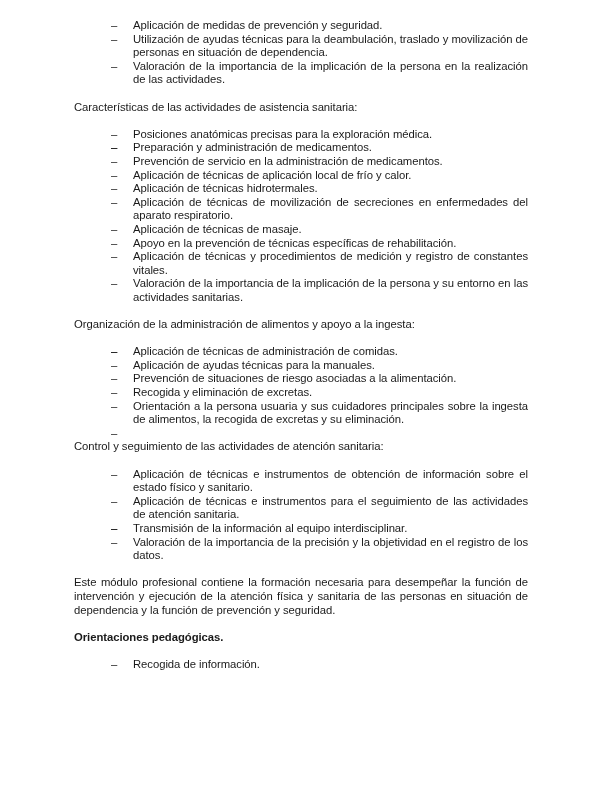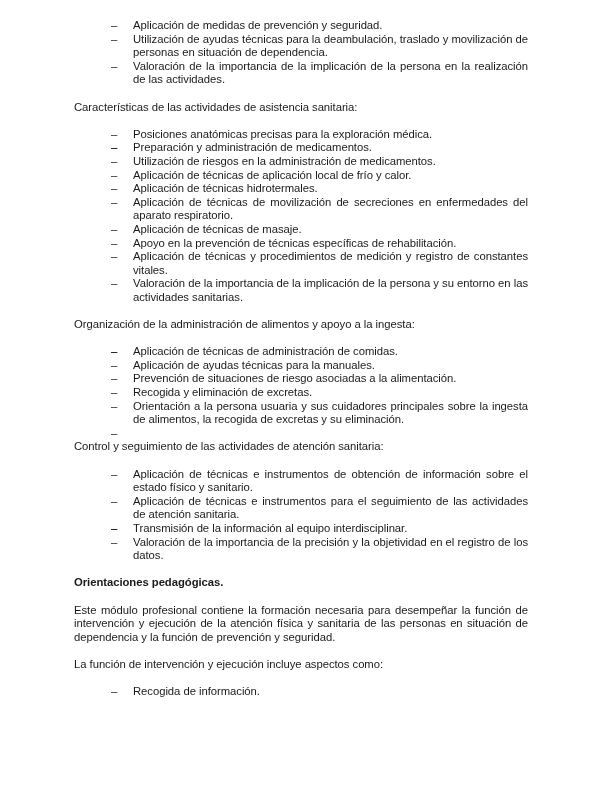--- a/index.html
+++ b/index.html
@@ -45,21 +45,21 @@
     <div class="block list">
       <div class="list-item"><span class="dash">–</span><span>Aplicación de medidas de prevención y seguridad.</span></div>
       <div class="list-item"><span class="dash">–</span><span>Utilización de ayudas técnicas para la deambulación, traslado y movilización de personas en situación de dependencia.</span></div>
       <div class="list-item"><span class="dash">–</span><span>Valoración de la importancia de la implicación de la persona en la realización de las actividades.</span></div>
     </div>
     <div class="block">Características de las actividades de asistencia sanitaria:</div>
     <div class="block list">
       <div class="list-item"><span class="dash">–</span><span>Posiciones anatómicas precisas para la exploración médica.</span></div>
       <div class="list-item"><span class="dash">–</span></div>
       <div class="list-item"><span class="dash">–</span><span>Preparación y administración de medicamentos.</span></div>
-      <div class="list-item"><span class="dash">–</span><span>Utilización de riesgos en la administración de medicamentos.</span></div>
+      <div class="list-item"><span class="dash">–</span><span>Prevención de servicio en la administración de medicamentos.</span></div>
       <div class="list-item"><span class="dash">–</span><span>Aplicación de técnicas de aplicación local de frío y calor.</span></div>
       <div class="list-item"><span class="dash">–</span><span>Aplicación de técnicas hidrotermales.</span></div>
       <div class="list-item"><span class="dash">–</span><span>Aplicación de técnicas de movilización de secreciones en enfermedades del aparato respiratorio.</span></div>
       <div class="list-item"><span class="dash">–</span><span>Aplicación de técnicas de masaje.</span></div>
       <div class="list-item"><span class="dash">–</span><span>Apoyo en la prevención de técnicas específicas de rehabilitación.</span></div>
       <div class="list-item"><span class="dash">–</span><span>Aplicación de técnicas y procedimientos de medición y registro de constantes vitales.</span></div>
       <div class="list-item"><span class="dash">–</span><span>Valoración de la importancia de la implicación de la persona y su entorno en las actividades sanitarias.</span></div>
     </div>
     <div class="block">Organización de la administración de alimentos y apoyo a la ingesta:</div>
     <div class="block list">
@@ -72,19 +72,18 @@
       <div class="list-item"><span class="dash">–</span></div>
     </div>
     <div class="block">Control y seguimiento de las actividades de atención sanitaria:</div>
     <div class="block list">
       <div class="list-item"><span class="dash">–</span><span>Aplicación de técnicas e instrumentos de obtención de información sobre el estado físico y sanitario.</span></div>
       <div class="list-item"><span class="dash">–</span><span>Aplicación de técnicas e instrumentos para el seguimiento de las actividades de atención sanitaria.</span></div>
       <div class="list-item"><span class="dash">–</span></div>
       <div class="list-item"><span class="dash">–</span><span>Transmisión de la información al equipo interdisciplinar.</span></div>
       <div class="list-item"><span class="dash">–</span><span>Valoración de la importancia de la precisión y la objetividad en el registro de los datos.</span></div>
     </div>
+    <div class="block">Este módulo profesional contiene la formación necesaria para desempeñar la función de intervención y ejecución de la atención física y sanitaria de las personas en situación de dependencia y la función de prevención y seguridad.</div>
     <div class="block bold">Orientaciones pedagógicas.</div>
-    <div class="block">Este módulo profesional contiene la formación necesaria para desempeñar la función de intervención y ejecución de la atención física y sanitaria de las personas en situación de dependencia y la función de prevención y seguridad.</div>
-    <div class="block">La función de intervención y ejecución incluye aspectos como:</div>
     <div class="block list">
       <div class="list-item"><span class="dash">–</span><span>Recogida de información.</span></div>
     </div>
   </div>
 
 </body></html>

